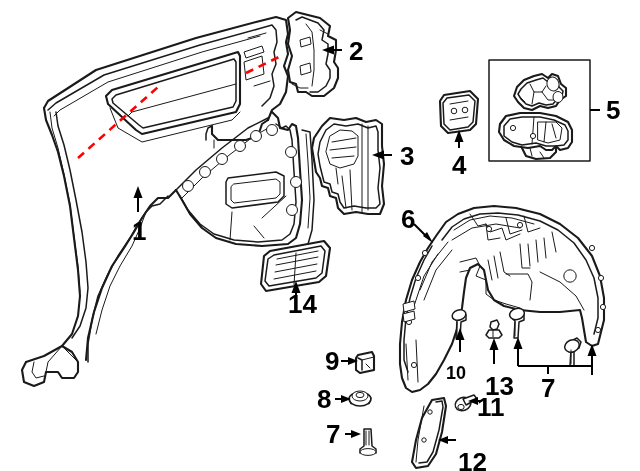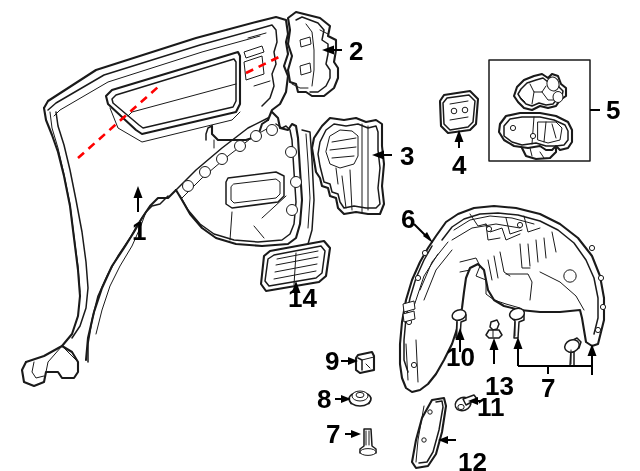--- a/index.html
+++ b/index.html
@@ -414,19 +414,19 @@
   <div class="callout-label" style="left:132px; top:218px; font-size:26px;">1</div>
   <div class="callout-label" style="left:349px; top:38px; font-size:26px;">2</div>
   <div class="callout-label" style="left:400px; top:143px; font-size:26px;">3</div>
   <div class="callout-label" style="left:452px; top:152px; font-size:26px;">4</div>
   <div class="callout-label" style="left:606px; top:97px; font-size:26px;">5</div>
   <div class="callout-label" style="left:401px; top:206px; font-size:26px;">6</div>
   <div class="callout-label" style="left:326px; top:421px; font-size:26px;">7</div>
   <div class="callout-label" style="left:541px; top:375px; font-size:26px;">7</div>
   <div class="callout-label" style="left:317px; top:386px; font-size:26px;">8</div>
   <div class="callout-label" style="left:325px; top:348px; font-size:26px;">9</div>
-  <div class="callout-label" style="left:446px; top:344px; font-size:26px;">10</div>
+  <div class="callout-label" style="left:446px; top:364px; font-size:18px;">10</div>
   <div class="callout-label" style="left:477px; top:358px; font-size:26px;margin-top:36px;">11</div>
   <div class="callout-label" style="left:458px; top:449px; font-size:26px;">12</div>
   <div class="callout-label" style="left:485px; top:373px; font-size:26px;">13</div>
-  <div class="callout-label" style="left:288px; top:285px; font-size:26px;">14</div>
+  <div class="callout-label" style="left:288px; top:291px; font-size:26px;">14</div>
 
 </div>
 
 </body></html>

